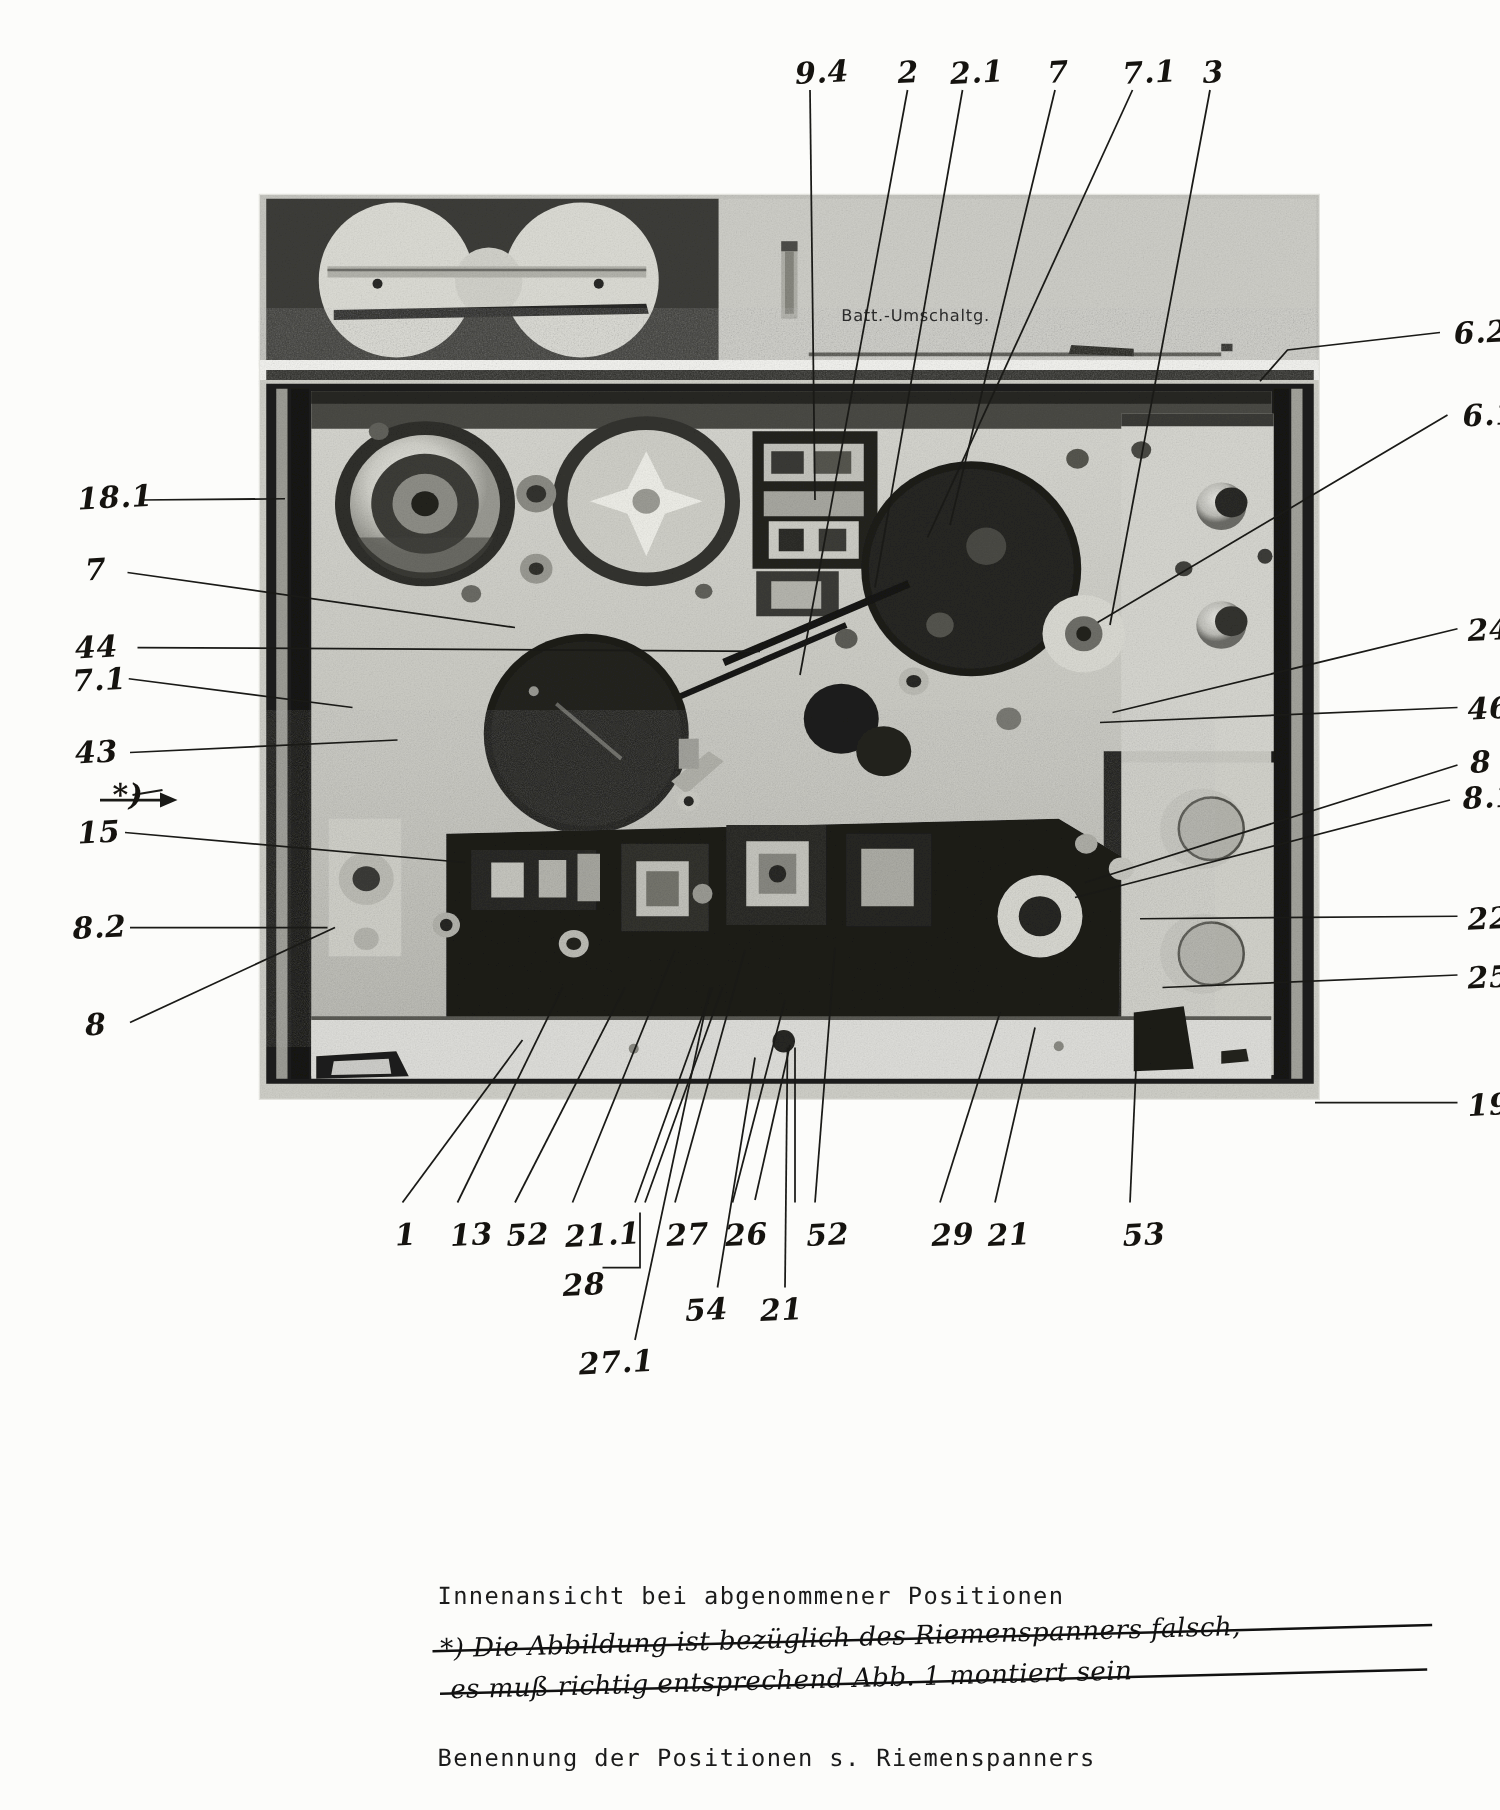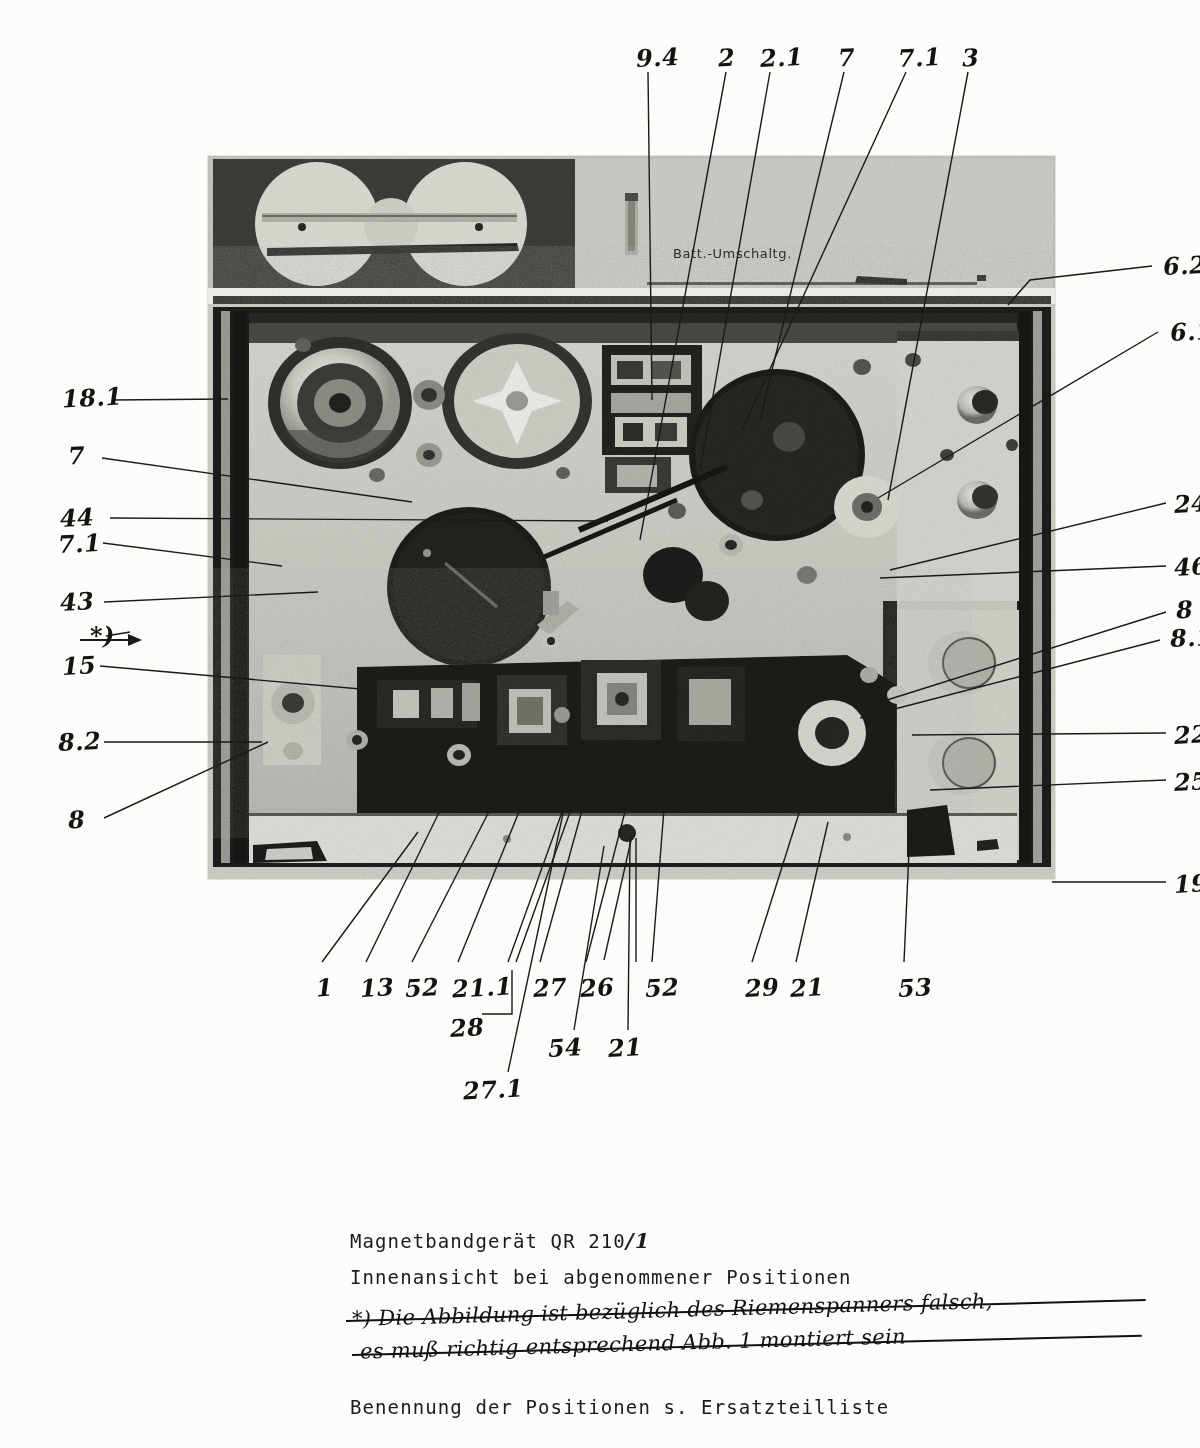--- a/index.html
+++ b/index.html
@@ -413,27 +413,24 @@
   <div class="lbl s24" style="left:580px; top:976px;">26</div>
   <div class="lbl s24" style="left:645px; top:976px;">52</div>
   <div class="lbl s24" style="left:745px; top:976px;">29</div>
   <div class="lbl s24" style="left:790px; top:976px;">21</div>
   <div class="lbl s24" style="left:898px; top:976px;">53</div>
   <div class="lbl s24" style="left:450px; top:1016px;">28</div>
   <div class="lbl s24" style="left:548px; top:1036px;">54</div>
   <div class="lbl s24" style="left:608px; top:1036px;">21</div>
   <div class="lbl s24" style="left:463px; top:1078px;">27.1</div>
 
-  <div class="caption cap1">
-    <span>Magnetbandgerät   QR 210</span><span class="slash-one">/1</span>
-  </div>
   <div class="caption cap2">Innenansicht bei abgenommener Positionen</div>
 
   <div class="handwrite-note">
     <div class="hw-text hw1">*) Die Abbildung ist bezüglich des Riemenspanners falsch,</div>
     <div class="hw-text hw2">es muß richtig entsprechend Abb. 1 montiert sein</div>
     <div class="strike" style="left:-6px; top:24px; width:800px; transform:rotate(-1.5deg);"></div>
     <div class="strike" style="left:0px; top:58px; width:790px; transform:rotate(-1.4deg);"></div>
   </div>
 
-  <div class="caption cap4">Benennung der Positionen s. Ersatzteilliste</div>
+  <div class="caption cap4">Benennung der Positionen s. Riemenspanners</div>
 
 </div>
 
 </body></html>

